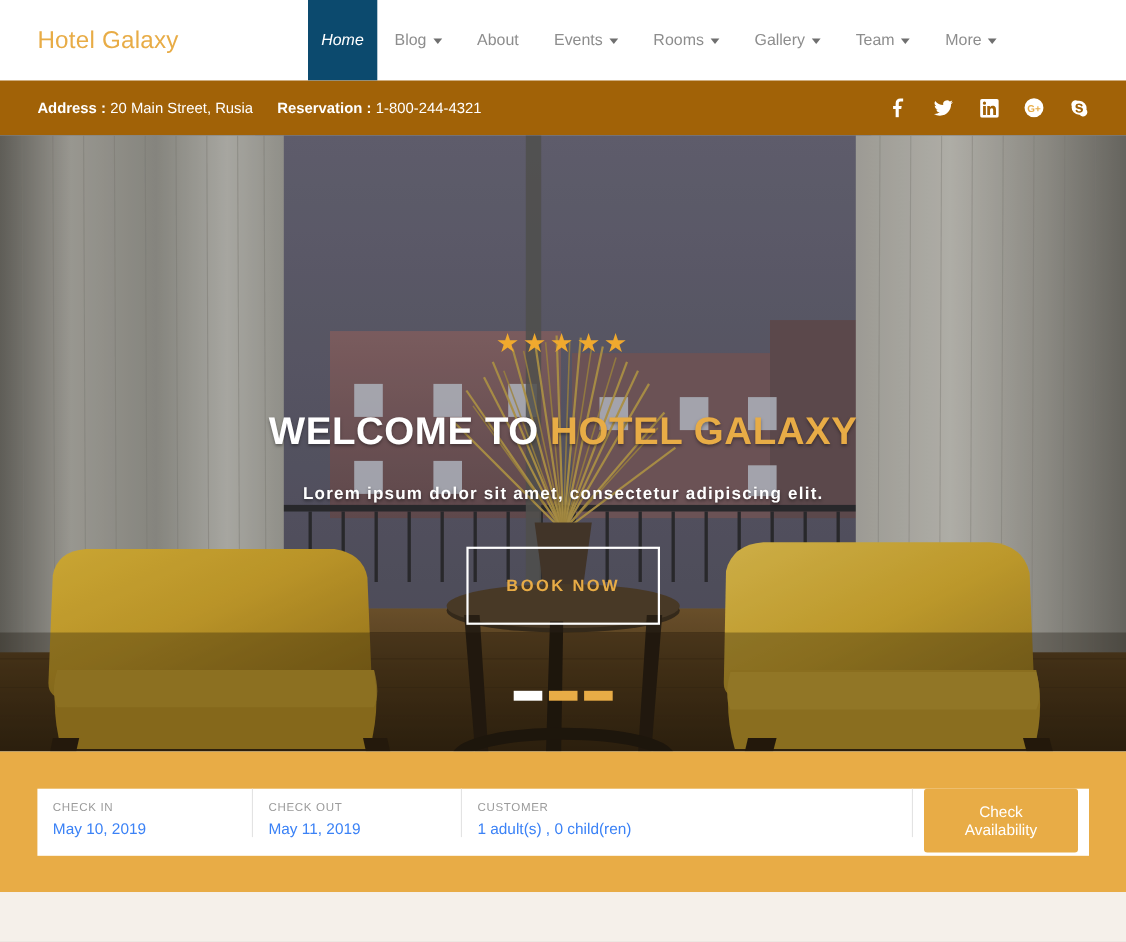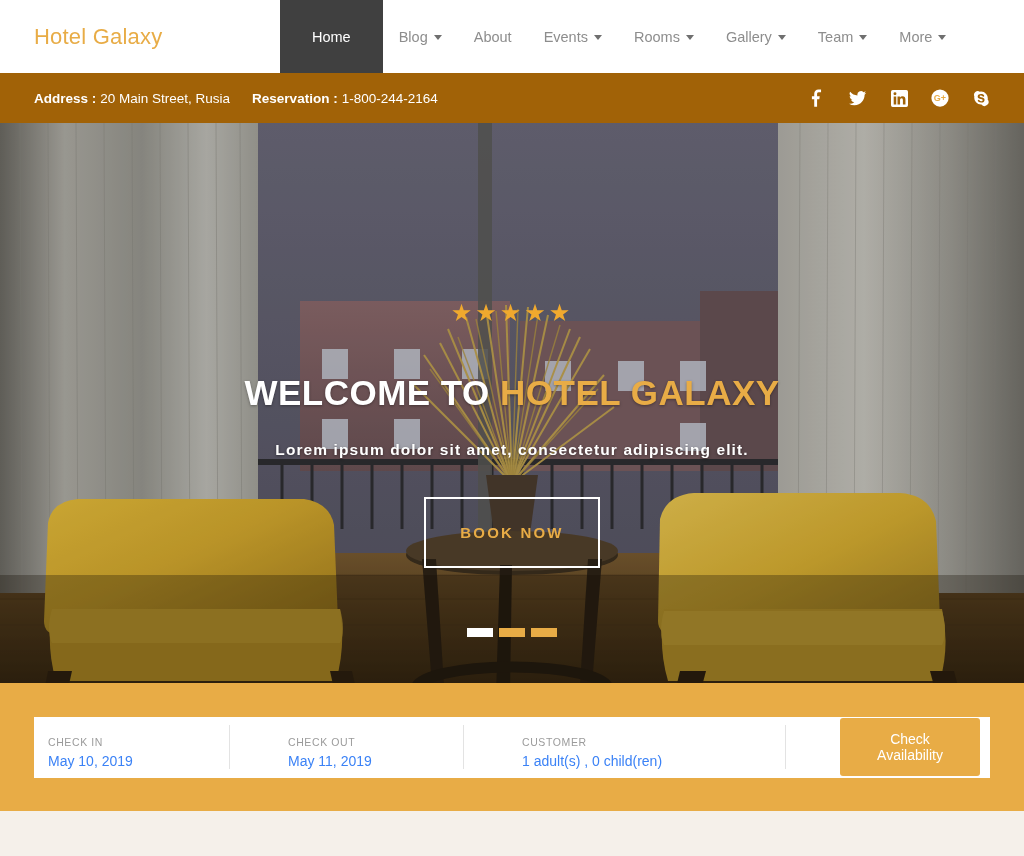--- a/index.html
+++ b/index.html
@@ -42,23 +42,24 @@
     align-items: center;
     justify-content: center;
     padding: 0 16px;
     font-size: 14.5px;
     color: #8d8d8d;
     white-space: nowrap;
     cursor: pointer;
     position: relative;
   }
   .nav-item.active {
-    background: #404040;
+    background: #0c4a6e;
     color: #ffffff;
-    padding: 0 32px;
+    padding: 0 12px;
+    font-style: italic;
   }
   .caret {
     display: inline-block;
     margin-left: 6px;
     width: 0; height: 0;
     border-left: 4.5px solid transparent;
     border-right: 4.5px solid transparent;
     border-top: 5px solid #6f6f6f;
     position: relative;
     top: 1px;
@@ -160,22 +161,21 @@
     height: 128px;
     display: flex;
     align-items: center;
     padding: 0 34px;
   }
   .booking-card {
     background: #ffffff;
     width: 100%;
     height: 61px;
     display: flex;
-    align-items: center;
-    gap: 44px;
+    align-items: flex-start;
   }
   .bk-field {
     padding: 11px 0 0 14px;
     border-right: 1px solid #e3e3e3;
     display: flex;
     flex-direction: column;
     justify-content: center;
     cursor: pointer;
   }
   .bk-field:nth-child(1) { width: 196px; }
@@ -239,21 +239,21 @@
       </div>
     </div>
   </div>
 
   <div class="infobar">
     <div class="info-left">
       <div class="info-block">
         <span class="info-label">Address :</span><span class="info-value">20 Main Street, Rusia</span>
       </div>
       <div class="info-block">
-        <span class="info-label">Reservation :</span><span class="info-value">1-800-244-2164</span>
+        <span class="info-label">Reservation :</span><span class="info-value">1-800-244-4321</span>
       </div>
     </div>
     <div class="socials">
       <a class="soc">
         <svg width="18" height="18" viewBox="0 0 24 24" fill="#ffffff">
             <path d="M15.1 4.3h2.3V.8c-.4-.05-1.8-.2-3.4-.2-3.4 0-5.7 2.1-5.7 6v3.1H5.2v3.9h3.1v9.9h3.8v-9.9h3l.5-3.9h-3.5V7c0-1.6.4-2.7 2-2.7z"></path>
           </svg>
       </a>
       <a class="soc">
         <svg width="18" height="18" viewBox="0 0 24 24" fill="#ffffff">

